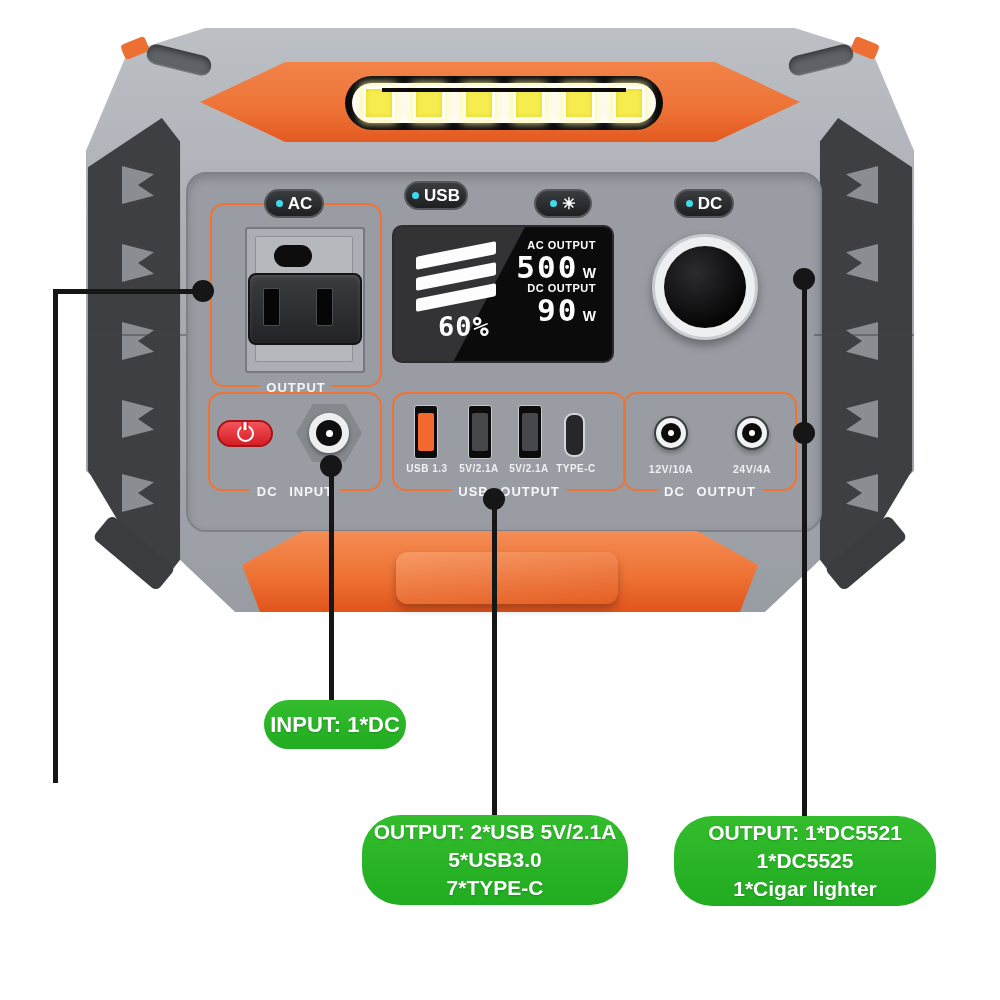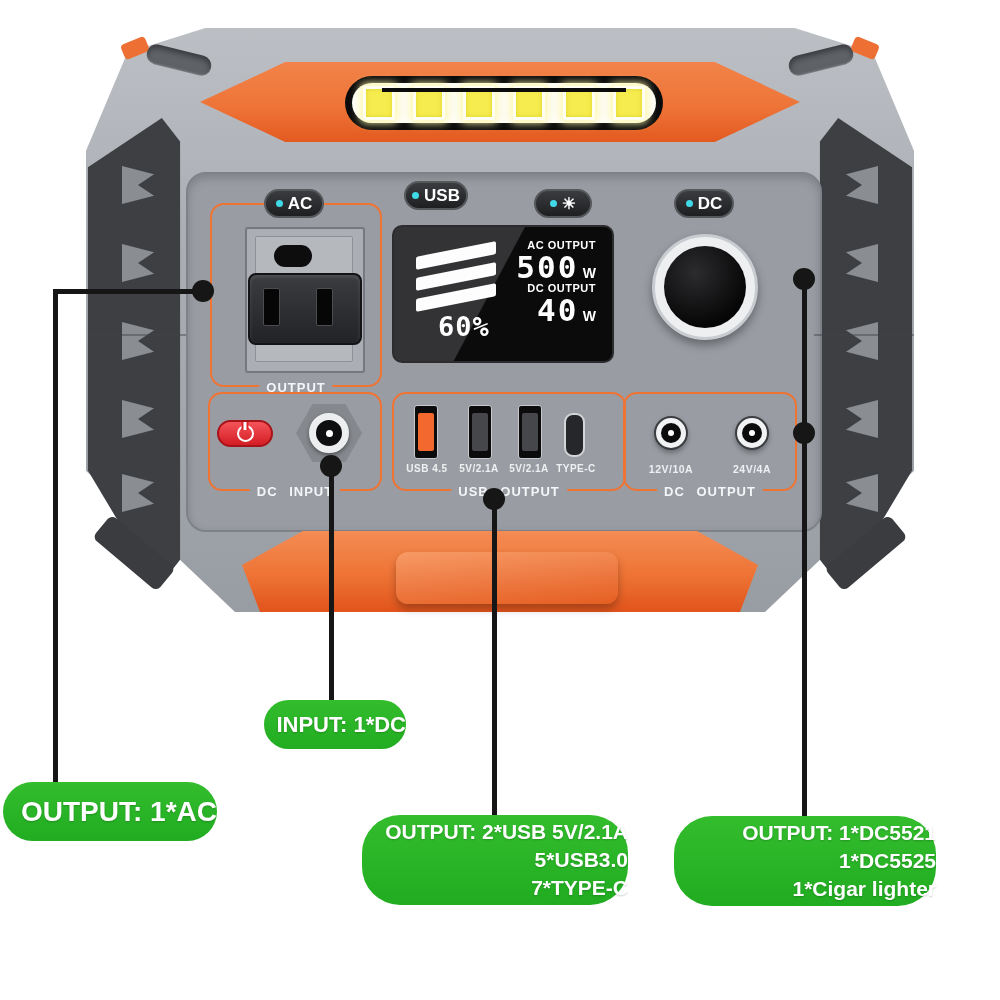--- a/index.html
+++ b/index.html
@@ -119,21 +119,21 @@
   .band-bottom{left:242px;top:531px;width:516px;height:81px;
     background:linear-gradient(180deg,#f48c54 0%,#ee7334 55%,#e1541c 100%);
     clip-path:polygon(11.8% 0,88.2% 0,100% 42%,96.5% 100%,3.5% 100%,0 42%);}
   .handle{left:396px;top:552px;width:222px;height:52px;border-radius:12px;
     background:linear-gradient(175deg,#f79a66,#e55e22);box-shadow:0 5px 9px rgba(0,0,0,.28);}
 
   
   .cline{background:#161616;}
   .cdot{width:22px;height:22px;border-radius:50%;background:#161616;}
   .g-pill{background:linear-gradient(180deg,#33bd2d,#21ac21);color:#fff;font-weight:bold;
-    display:flex;flex-direction:column;align-items:flex-end;justify-content:center;
+    display:flex;flex-direction:column;align-items:center;justify-content:center;
     text-shadow:0 1px 2px rgba(0,0,0,.2);white-space:nowrap;}
 </style>
 </head>
 <body>
 
 <div class="stage">
 
   <div class="abs body"></div>
   <div class="abs tab tab-l"></div>
   <div class="abs tab tab-r"></div>
@@ -190,21 +190,21 @@
       <div class="battbar"></div>
       <div class="battbar"></div>
       <div class="battbar"></div>
     </div>
     <div class="lcd-pct">60%</div>
     <div class="lcd-right">
       <div class="lcd-lab">AC OUTPUT</div>
       <div><span class="lcd-val">500</span>
            <span class="lcd-unit">W</span></div>
       <div class="lcd-lab">DC OUTPUT</div>
-      <div><span class="lcd-val">40</span>
+      <div><span class="lcd-val">90</span>
            <span class="lcd-unit">W</span></div>
     </div>
   </div>
 
   <div class="abs cigar-ring"></div>
   <div class="abs cigar-core"></div>
 
   <div class="abs section" style="left:208px;top:392px;width:170px;height:95px">
     <span class="seclabel">DC INPUT</span>
   </div>
@@ -223,21 +223,21 @@
   <div class="abs usba" style="left:414px;top:405px">
     <div class="tongue" style="background:#f2682e"></div>
   </div>
   <div class="abs usba" style="left:468px;top:405px">
     <div class="tongue" style="background:#46474a"></div>
   </div>
   <div class="abs usba" style="left:518px;top:405px">
     <div class="tongue" style="background:#46474a"></div>
   </div>
   <div class="abs usbc"></div>
-  <span class="portlab" style="left:427px;top:463px">USB 4.5</span>
+  <span class="portlab" style="left:427px;top:463px">USB 1.3</span>
   <span class="portlab" style="left:479px;top:463px">5V/2.1A</span>
   <span class="portlab" style="left:529px;top:463px">5V/2.1A</span>
   <span class="portlab" style="left:576px;top:463px">TYPE-C</span>
 
   <div class="abs section" style="left:623px;top:392px;width:170px;height:95px">
     <span class="seclabel">DC OUTPUT</span>
   </div>
   <div class="abs dcjack" style="left:654px;top:416px">
     <div class="mid">
         <div class="ctr"></div>
@@ -278,23 +278,20 @@
   <div class="abs cline" style="left:329px;top:460px;width:5px;height:240px"></div>
   <div class="abs cdot" style="left:320px;top:455px"></div>
 
   <div class="abs cline" style="left:492px;top:497px;width:5px;height:318px"></div>
   <div class="abs cdot" style="left:483px;top:488px"></div>
 
   <div class="abs cline" style="left:802px;top:276px;width:5px;height:540px"></div>
   <div class="abs cdot" style="left:793px;top:268px"></div>
   <div class="abs cdot" style="left:793px;top:422px"></div>
 
-  <div class="abs g-pill" style="left:3px;top:782px;width:214px;height:59px;border-radius:30px;font-size:28px">
-    <span>OUTPUT: 1*AC</span>
-  </div>
 
   <div class="abs g-pill" style="left:264px;top:700px;width:142px;height:49px;border-radius:25px;font-size:22px">
     <span>INPUT: 1*DC</span>
   </div>
 
   <div class="abs g-pill" style="left:362px;top:815px;width:266px;height:90px;border-radius:38px;font-size:21px;line-height:28px">
     <span>OUTPUT: 2*USB 5V/2.1A</span>
     <span>5*USB3.0</span>
     <span>7*TYPE-C</span>
   </div>

